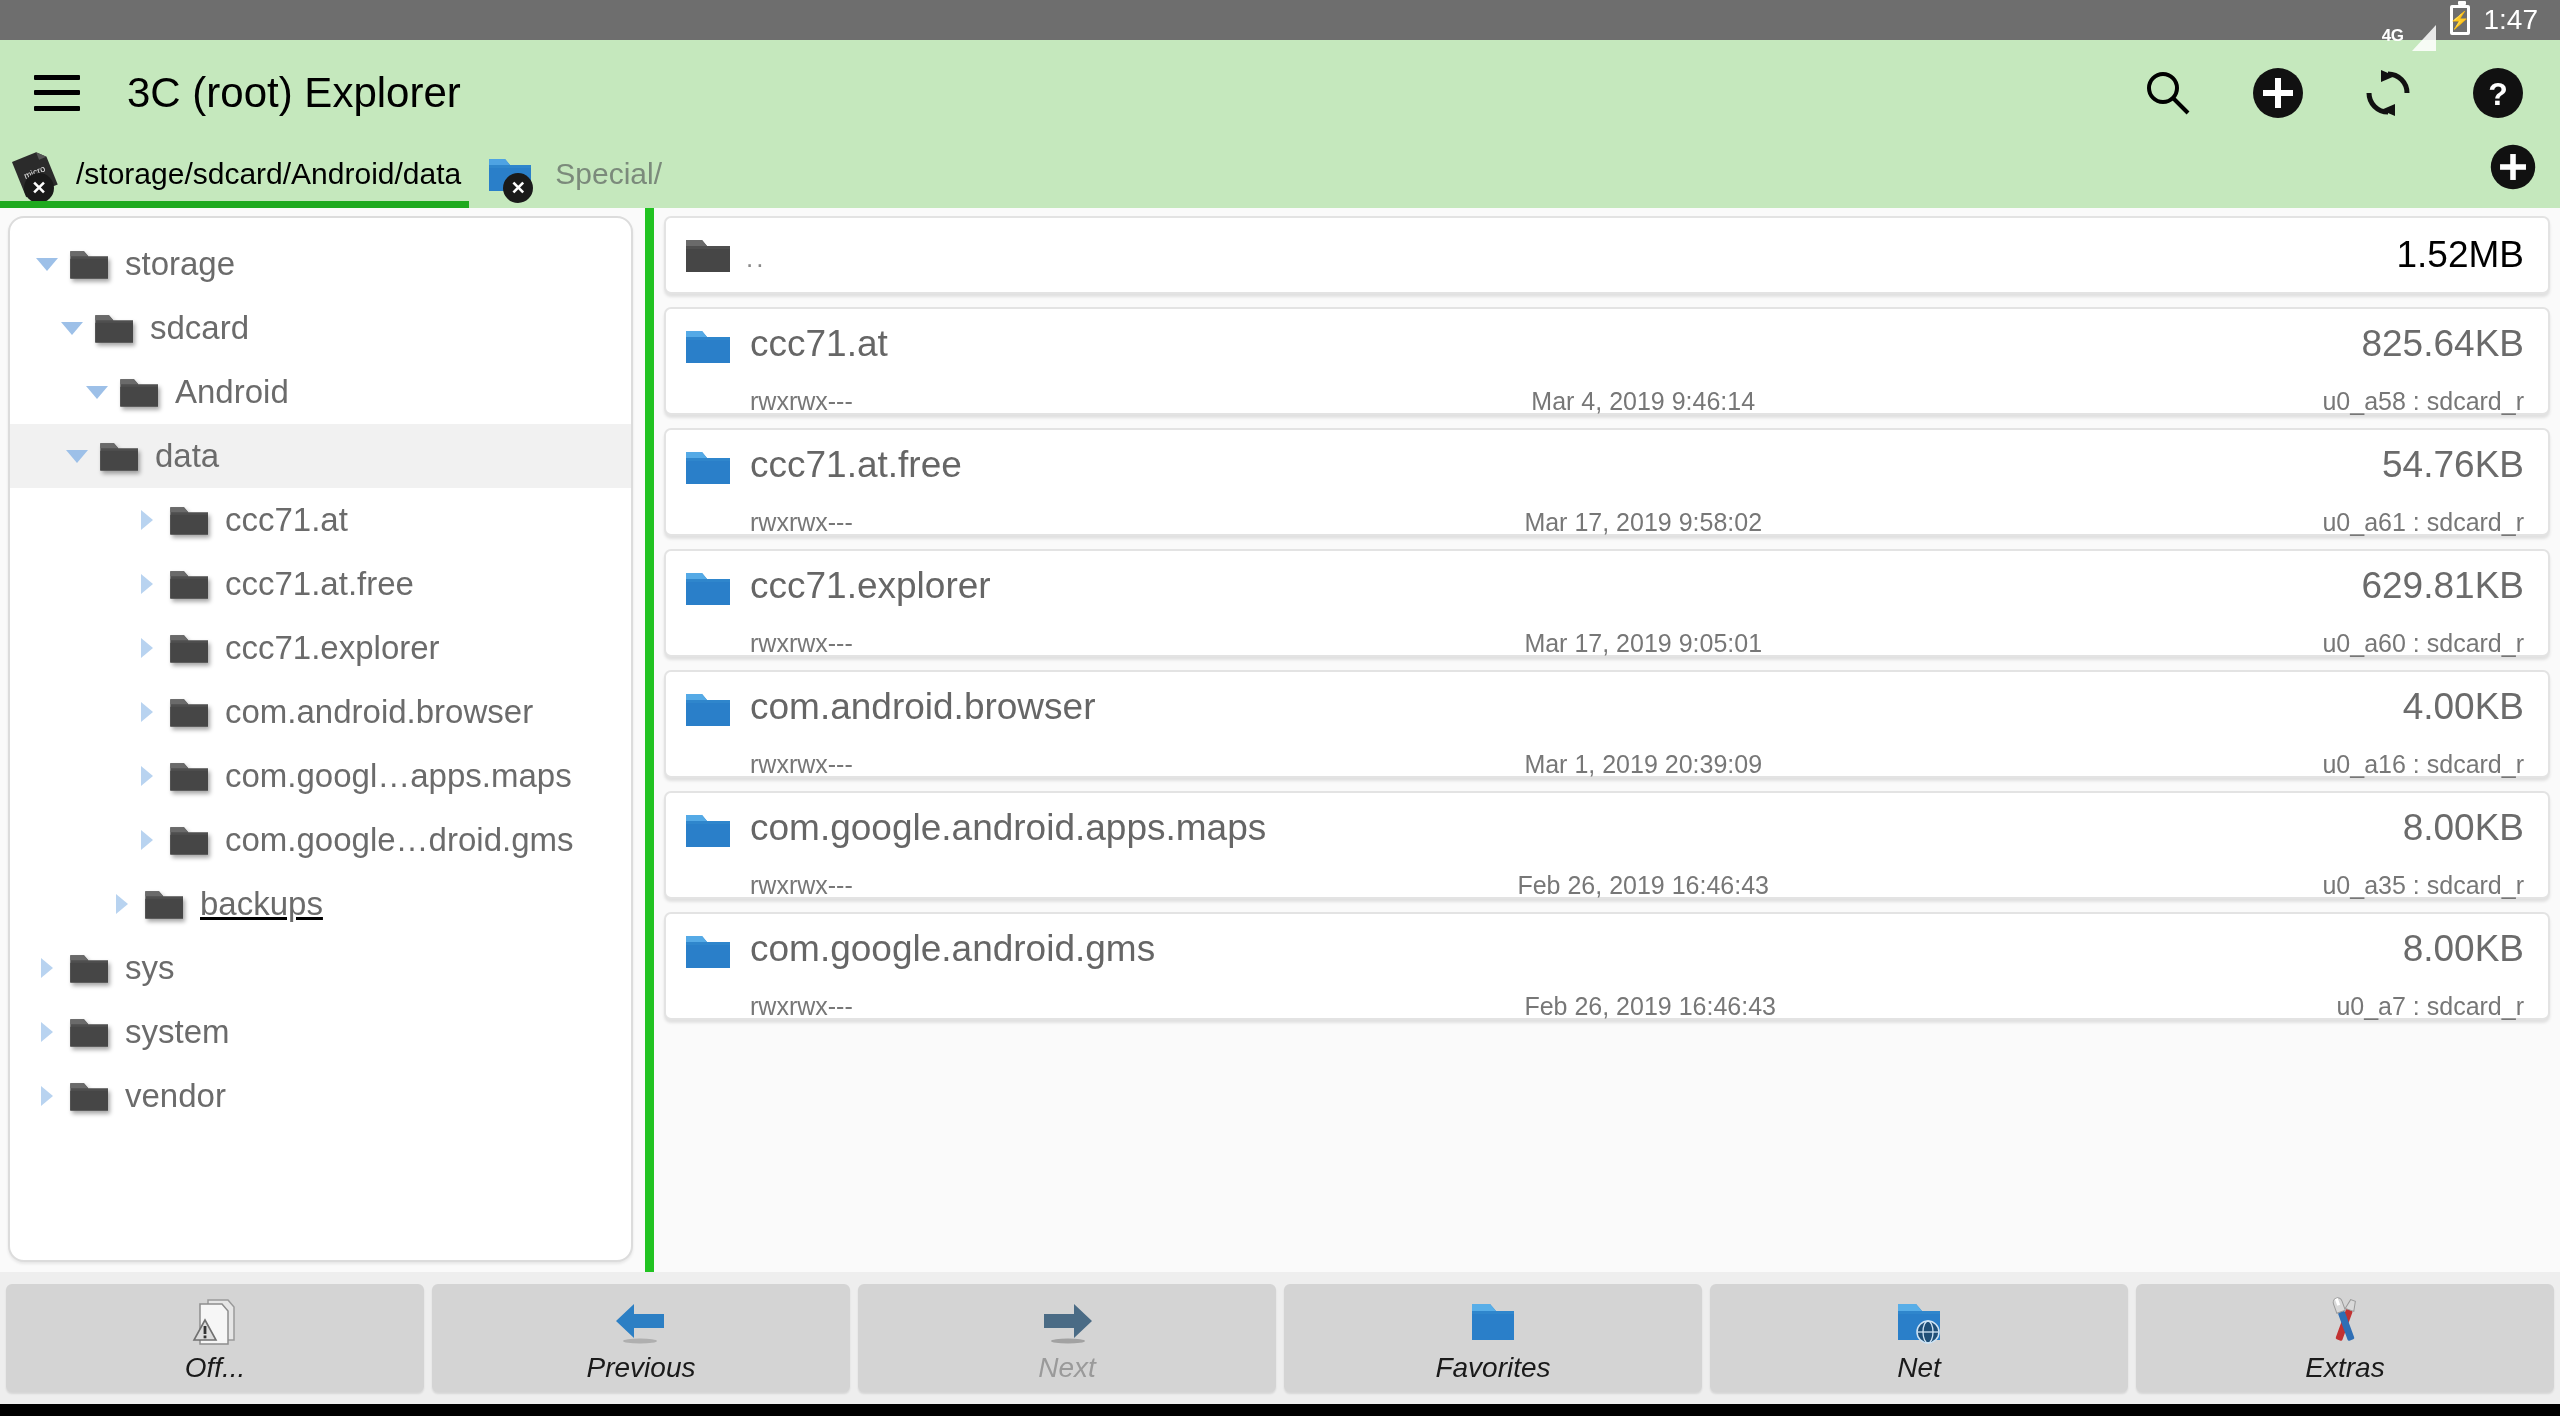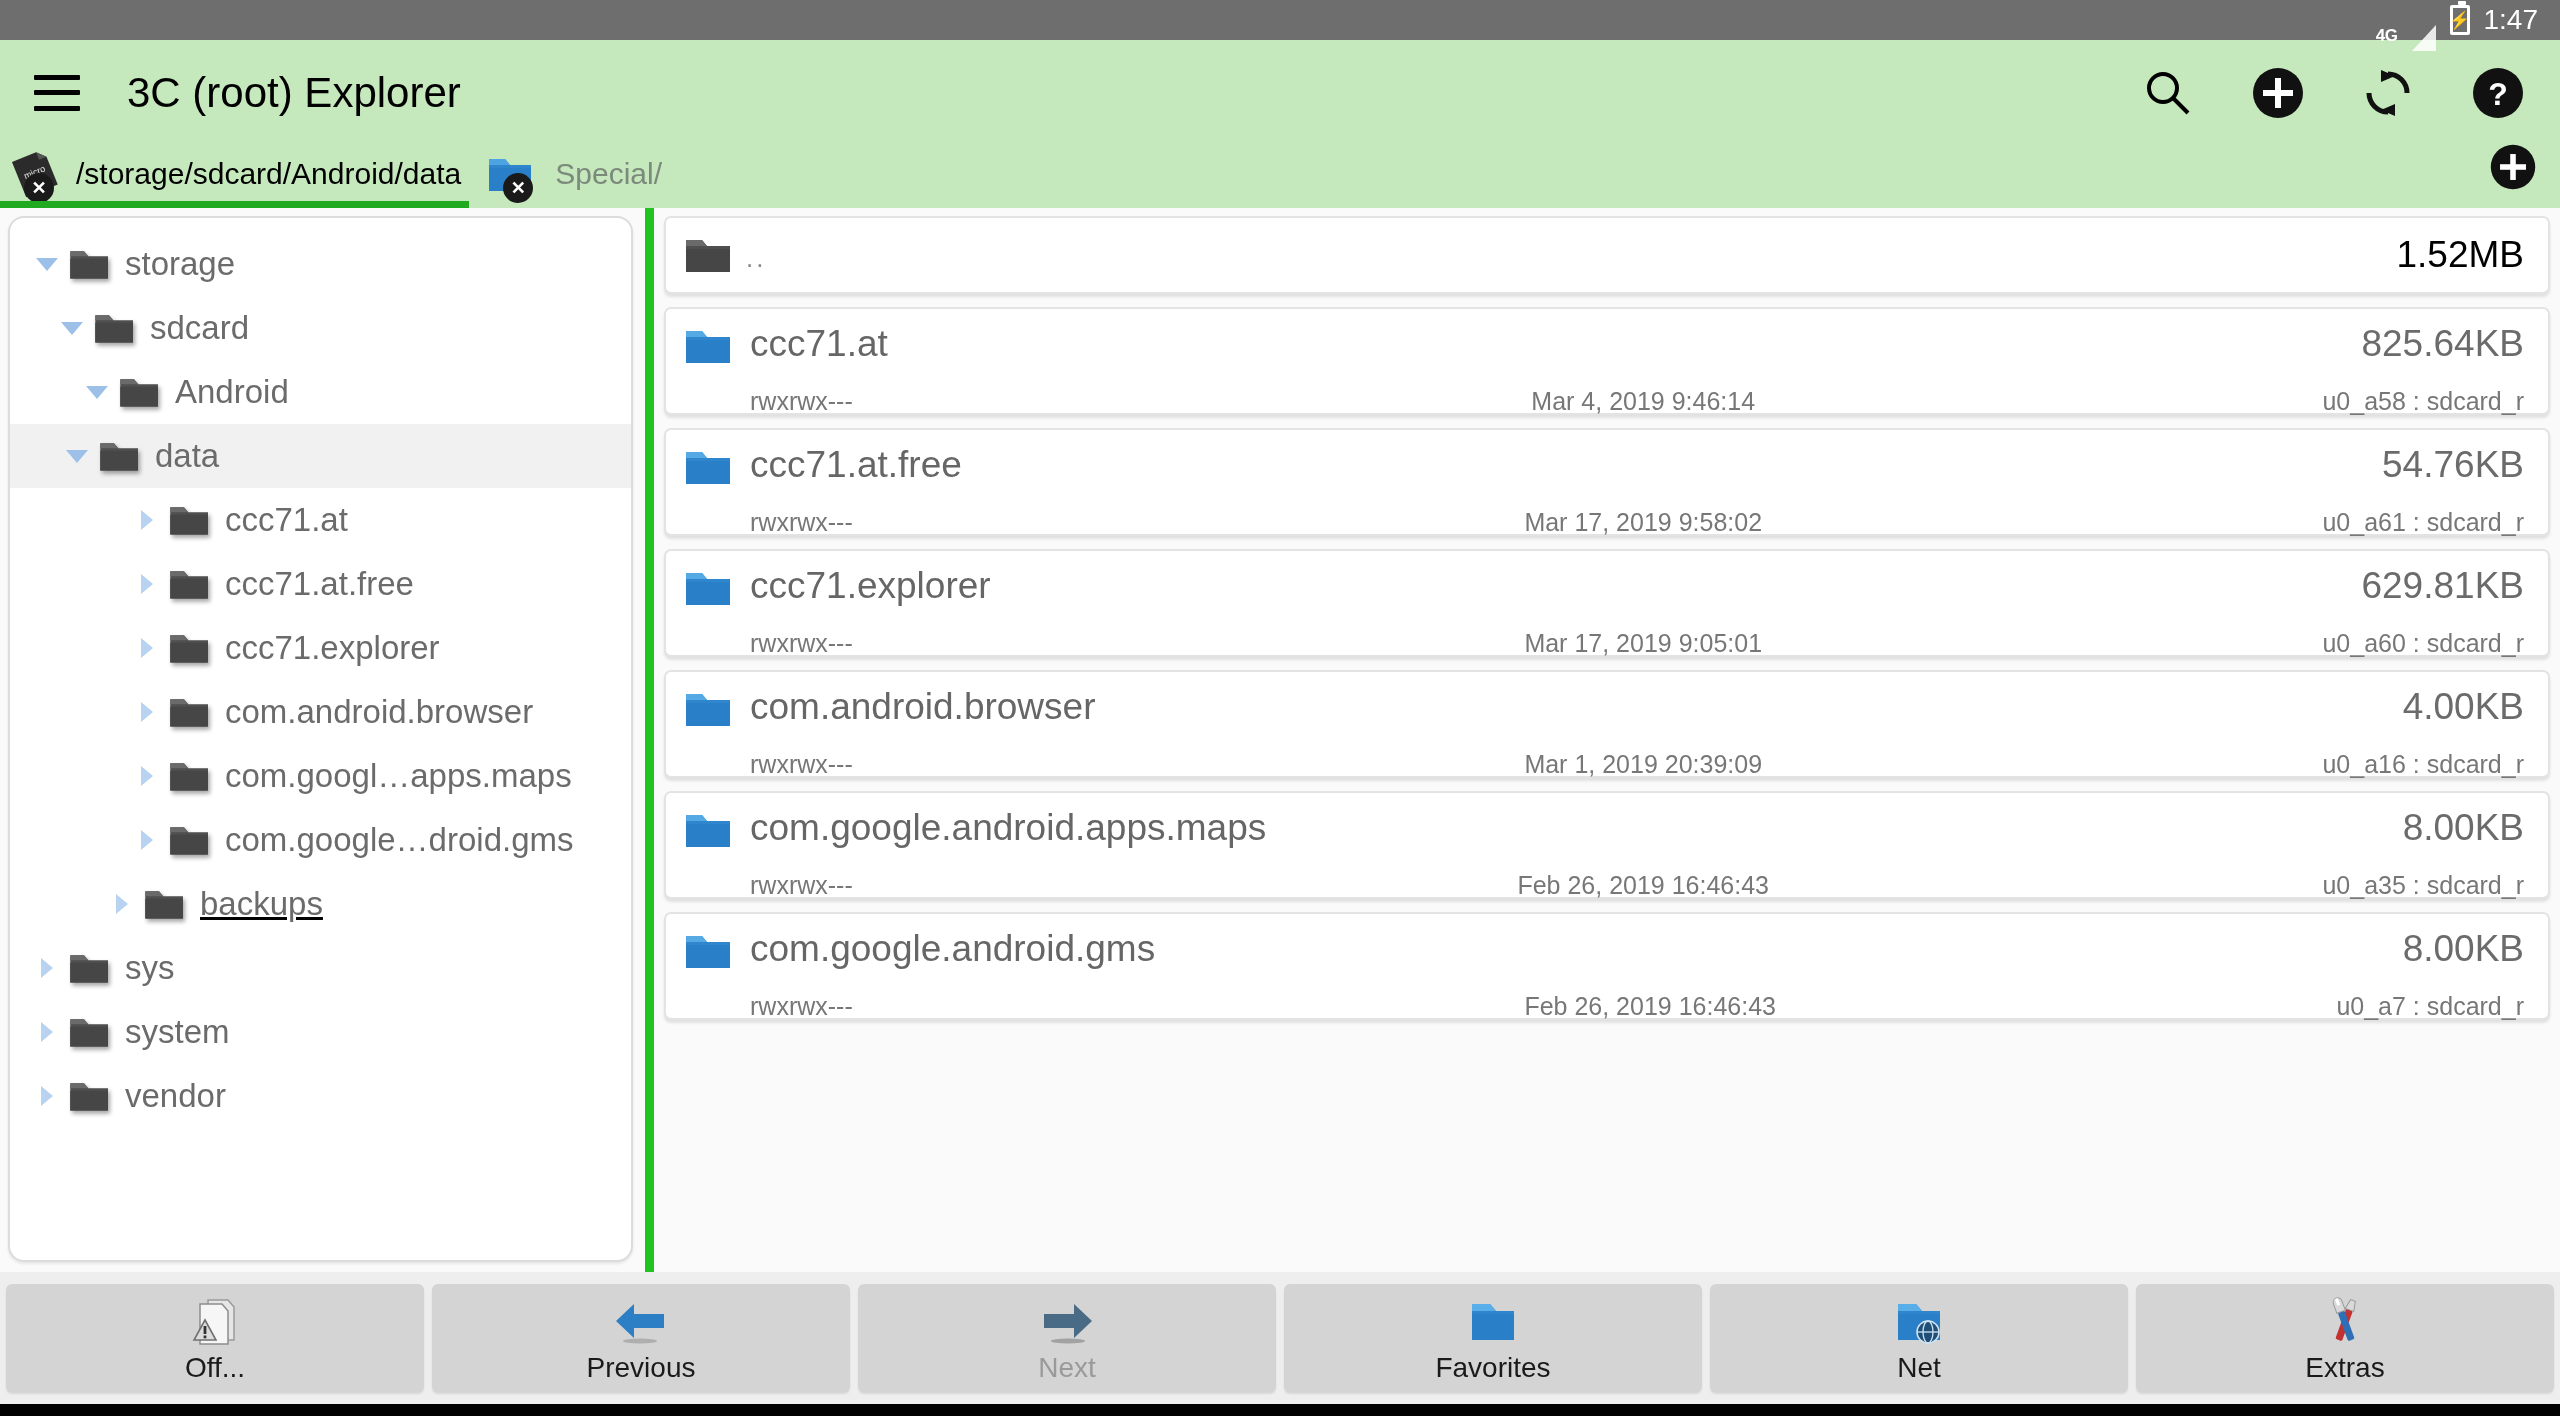--- a/index.html
+++ b/index.html
@@ -9,21 +9,21 @@
     font-family: "Liberation Sans", sans-serif;
     overflow: hidden;
   }
 
   
   .statusbar {
     height: 40px; background: #6e6e6e;
     display: flex; align-items: center; justify-content: flex-end;
     padding-right: 22px; gap: 14px;
   }
-  .sb-signal { display: flex; align-items: flex-end; gap: 14px; position: relative; margin-top: 36px; }
+  .sb-signal { display: flex; align-items: flex-end; gap: 8px; position: relative; margin-top: 36px; }
   .sb-4g { font-size: 17px; color: #ffffff; font-weight: bold; line-height: 1;
            position: relative; top: -7px; letter-spacing: -0.5px; }
   .sb-tri { width: 0; height: 0; border-left: 24px solid transparent;
             border-bottom: 26px solid #ffffff; opacity: .85; }
   .sb-batt { width: 20px; height: 30px; border: 3px solid #ffffff; border-radius: 2px;
              position: relative; display: flex; align-items: center; justify-content: center; }
   .sb-batt:before { content: ""; position: absolute; top: -7px; left: 5px;
                     width: 8px; height: 4px; background: #fff; border-radius: 1px; }
   .sb-bolt { font-size: 17px; color: #ffffff; line-height: 1; }
   .sb-time { font-size: 28px; color: #ffffff; letter-spacing: 0px; }
@@ -101,21 +101,21 @@
   .updir-name { font-size: 26px; color: #8a8a8a; margin-left: 10px; align-self: flex-end;
                 padding-bottom: 4px; letter-spacing: 3px; }
   .updir-size { margin-left: auto; font-size: 37px; color: #000000; }
 
   
   .bottombar { height: 132px; background: #eeeeee; display: flex;
                align-items: center; padding: 0 6px; gap: 8px; }
   .bbtn { flex: 1; height: 108px; background: #d4d4d4; border-radius: 6px;
           display: flex; flex-direction: column; align-items: center;
           justify-content: center; gap: 2px; cursor: pointer;
-          box-shadow: 0 2px 2px rgba(0,0,0,.10); }
+          box-shadow: 0 2px 2px rgba(0,0,0,.10); font-style: italic; }
   .bbtn-ico { height: 58px; display: flex; align-items: center; justify-content: center; }
   .bbtn-lbl { font-size: 28px; color: #1a1a1a; }
   .bbtn.disabled .bbtn-lbl { color: #9a9a9a; }
 
   
   .navbar { height: 75px; background: #000000; display: flex;
             align-items: center; justify-content: center; gap: 250px; }
 </style>
 </head>
 <body>

